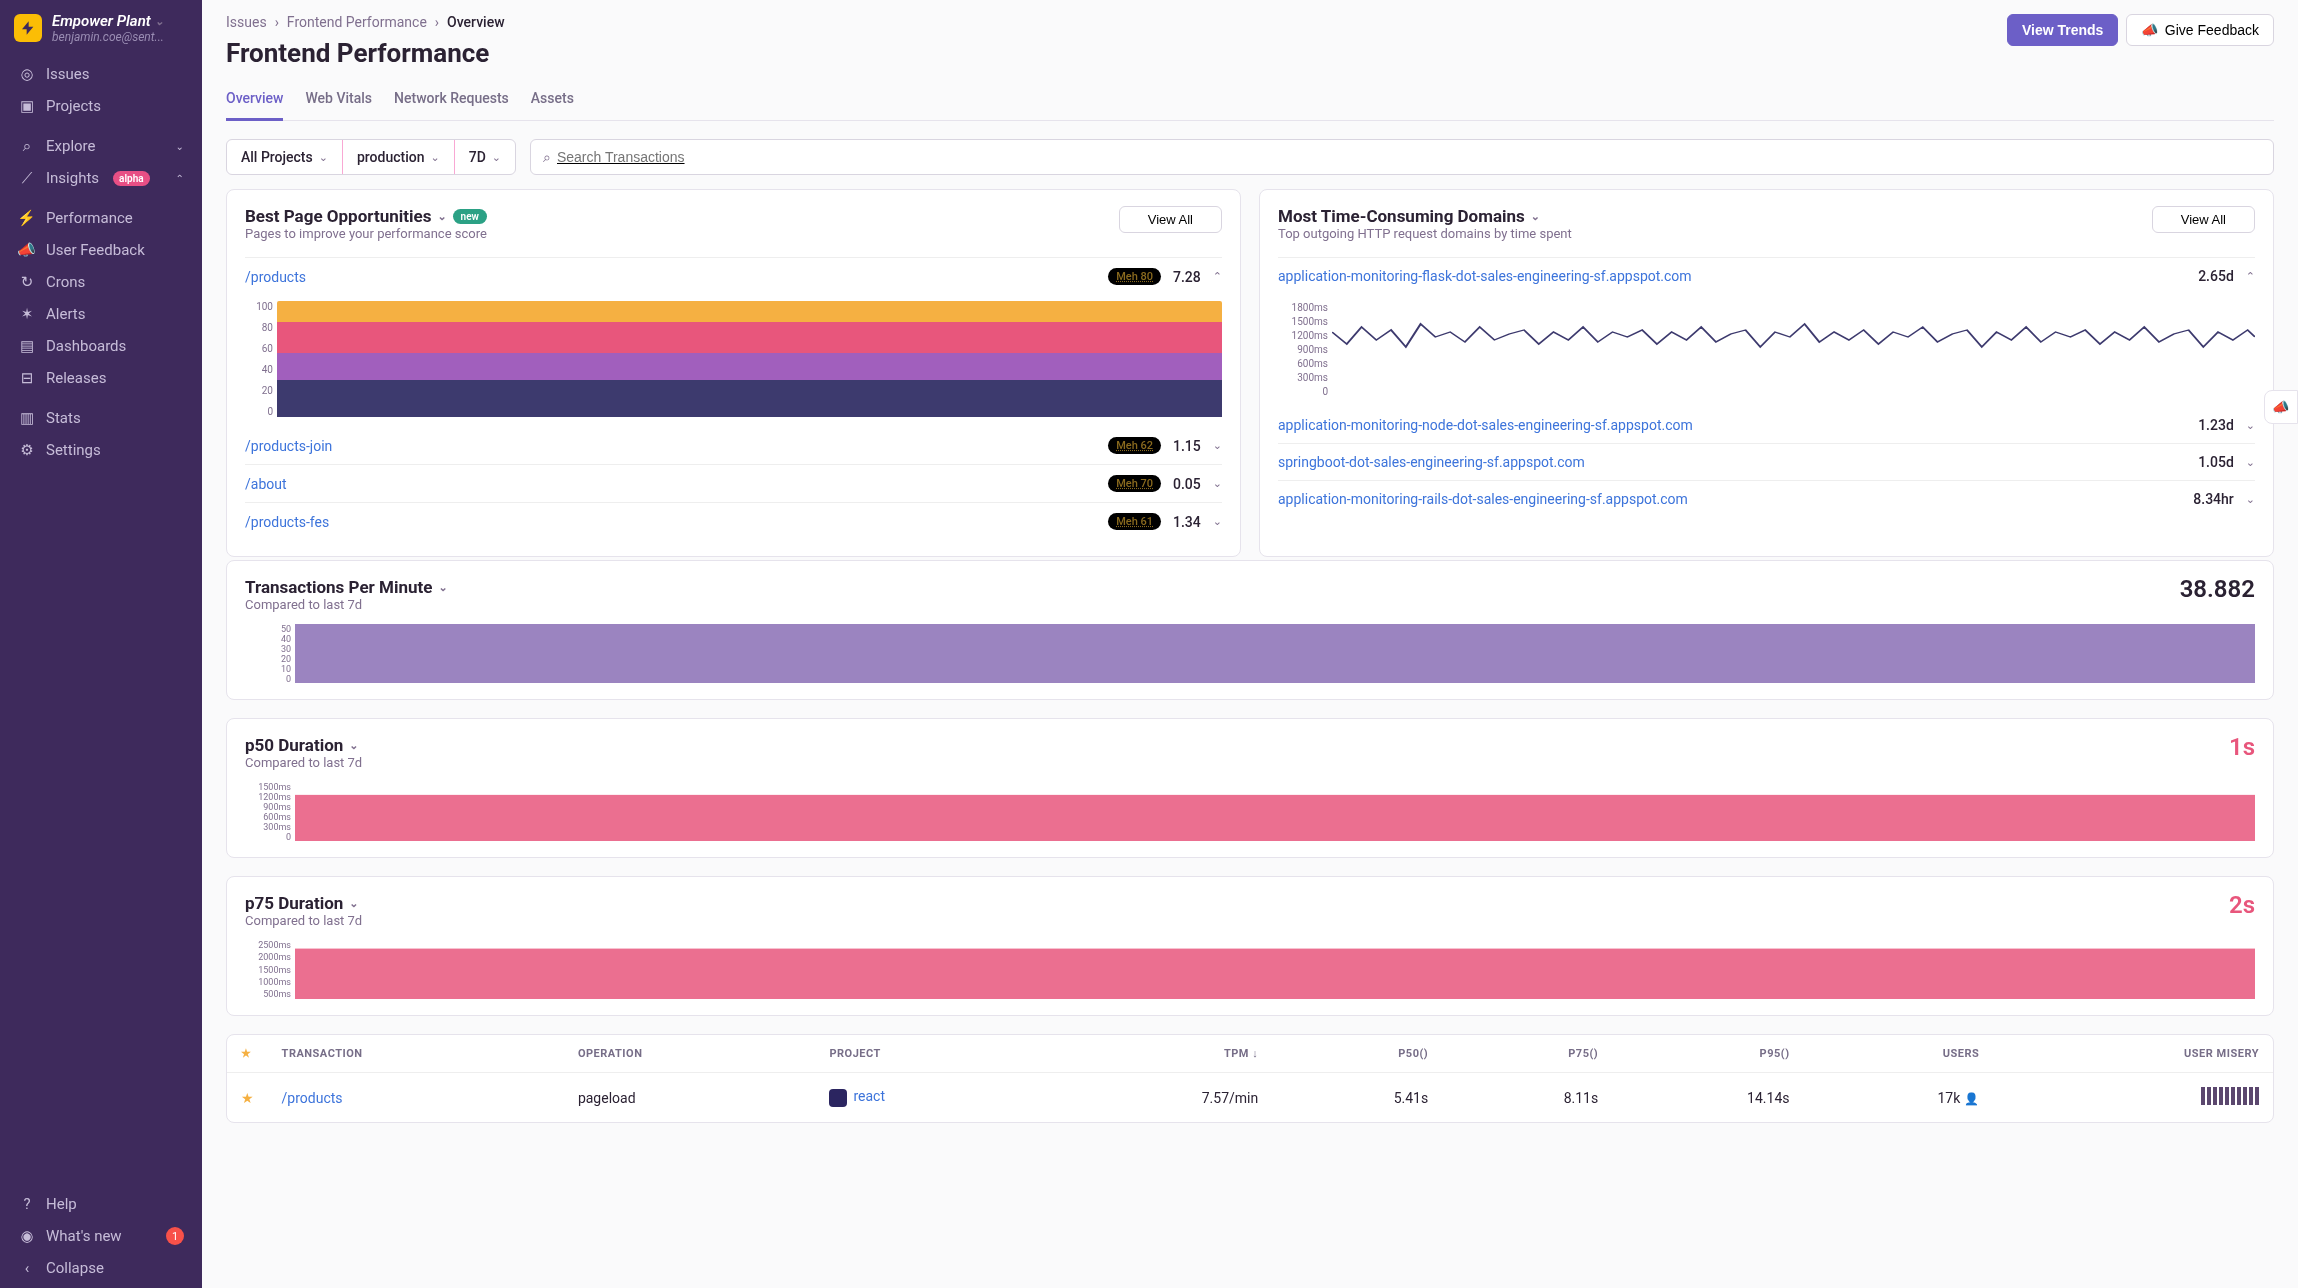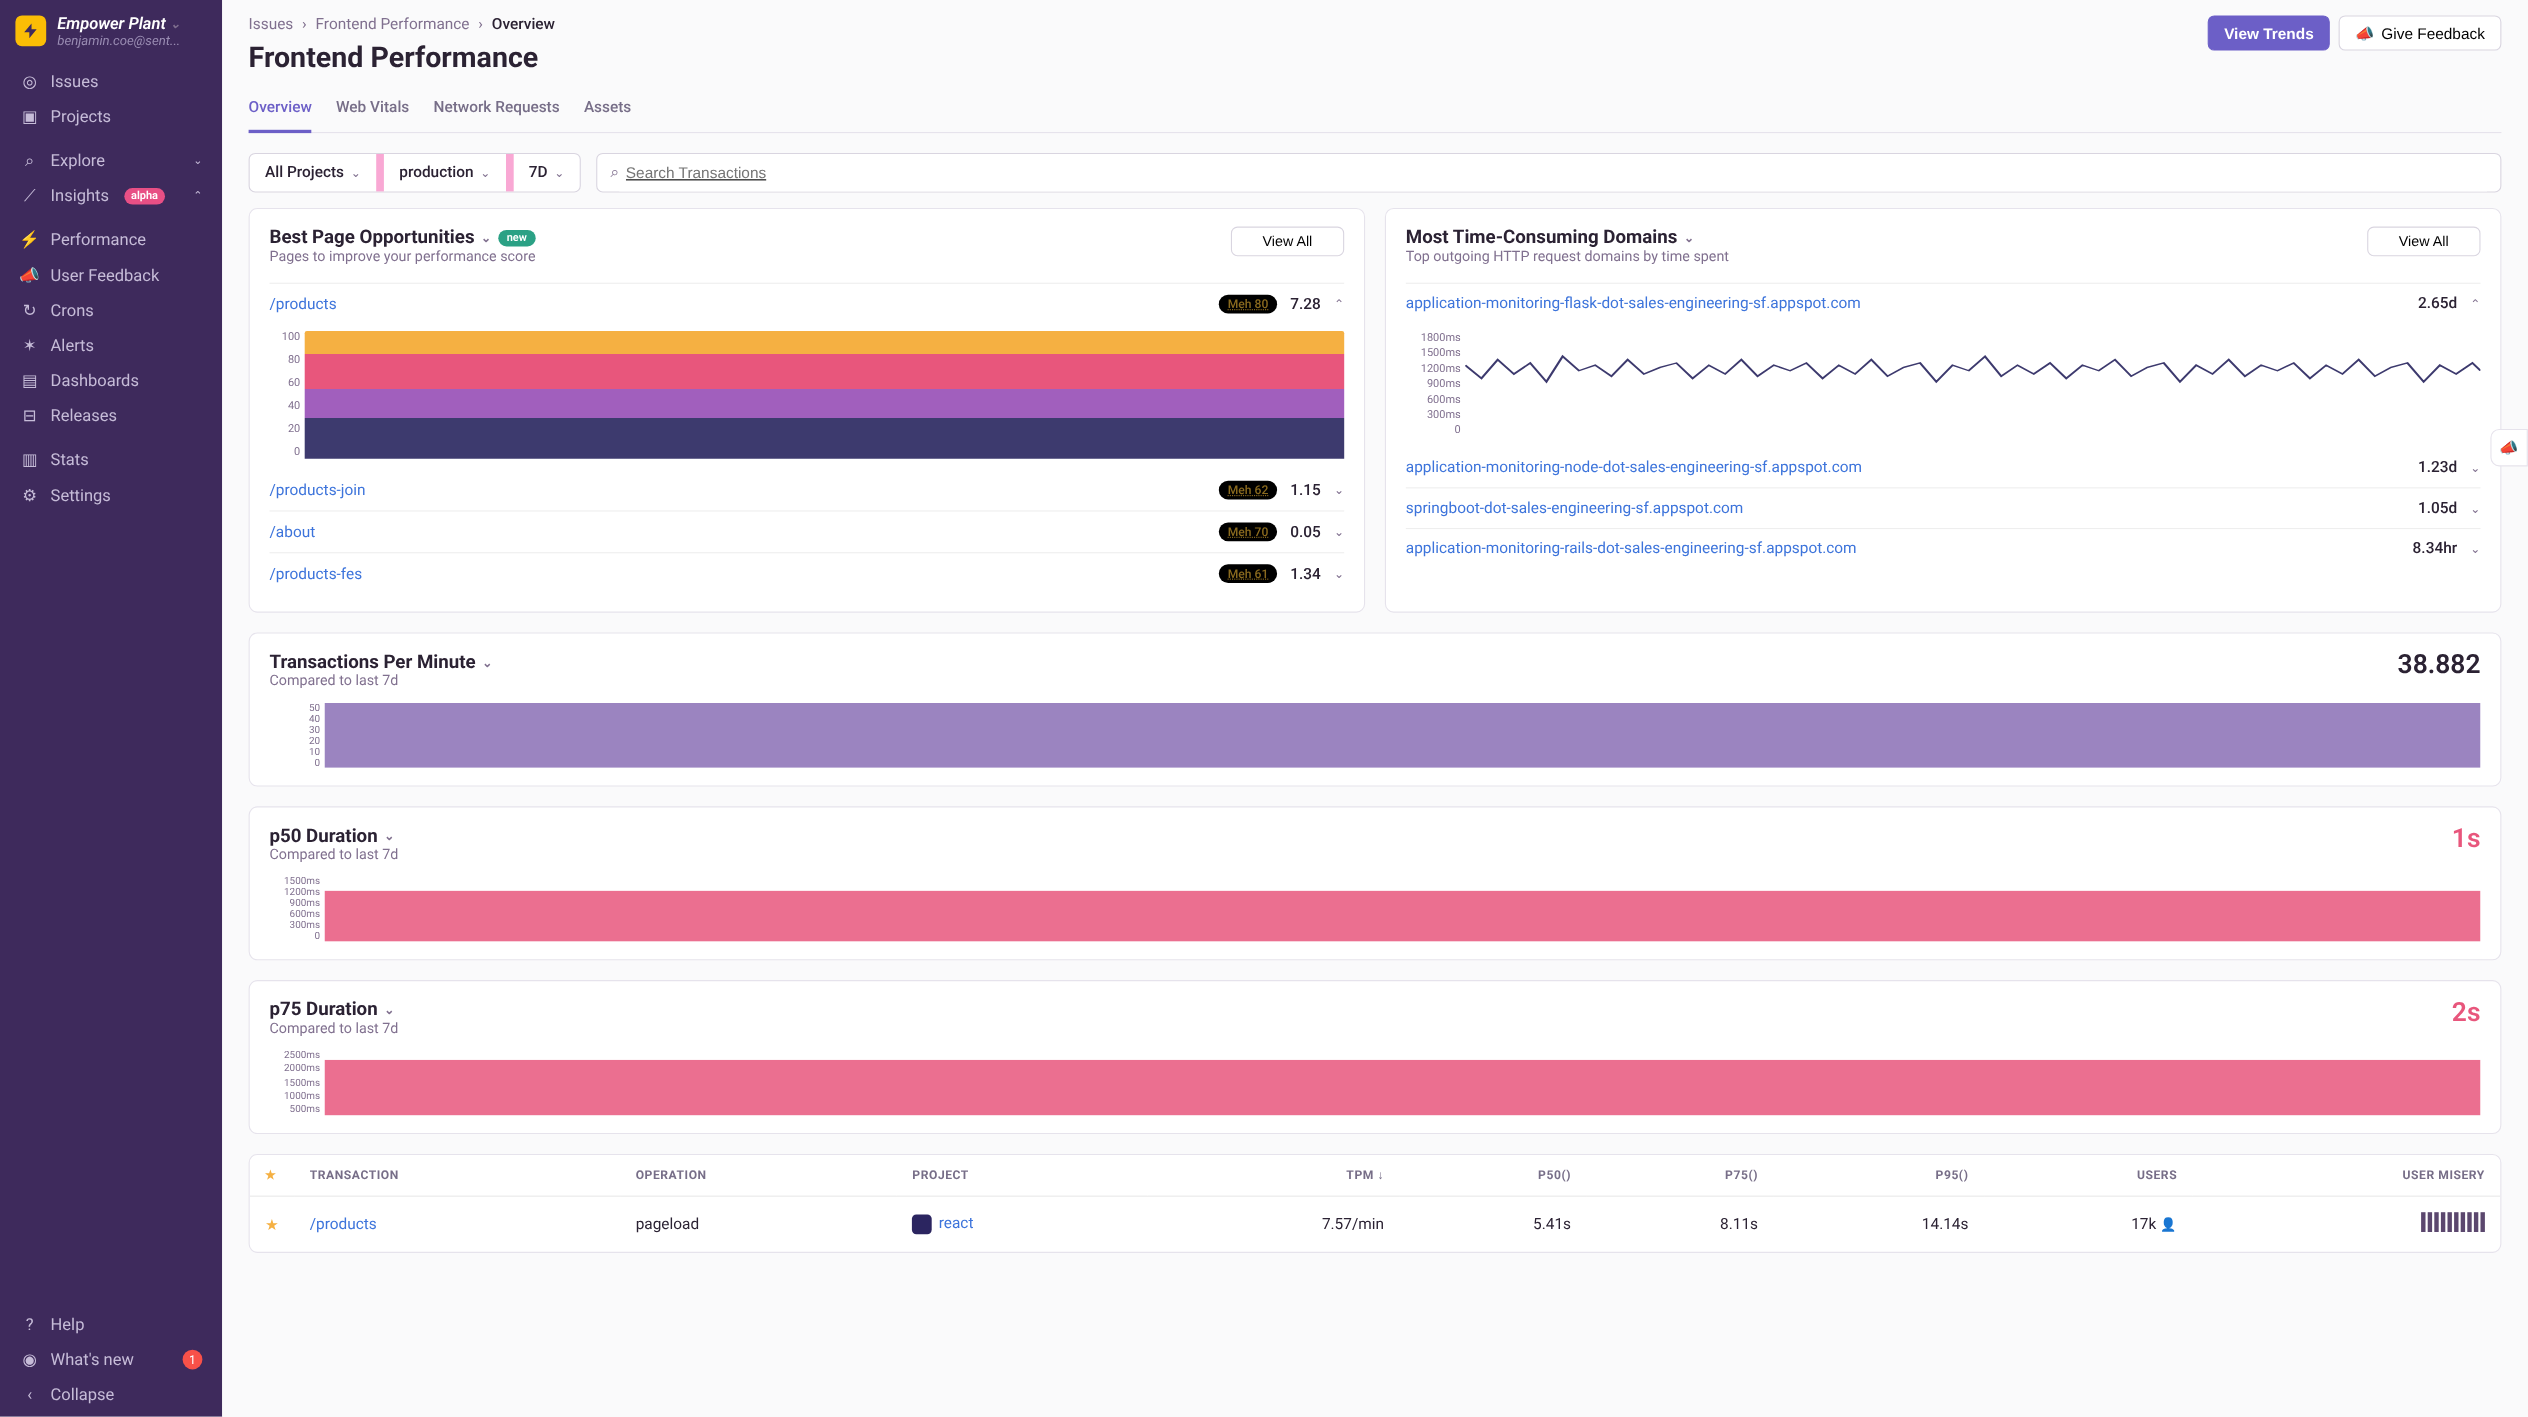--- a/index.html
+++ b/index.html
@@ -33,28 +33,28 @@
 .page-title { font-size: 26px; font-weight: 700; color: #2b2233; margin-bottom: 14px; }
 .header-actions { display: flex; gap: 8px; }
 .btn { border: 1px solid #d9d5e0; background: #fff; padding: 7px 14px; border-radius: 6px; font-size: 14px; cursor: pointer; display: inline-flex; align-items: center; gap: 6px; font-weight: 500; }
 .btn-primary { background: #6c5fc7; color: #fff; border-color: #6c5fc7; font-weight: 600; }
 .tabs { display: flex; gap: 22px; border-bottom: 1px solid #e6e3ec; }
 .tab { padding: 8px 0 12px; color: #776e88; cursor: pointer; font-weight: 500; border-bottom: 3px solid transparent; margin-bottom: -1px; }
 .tab.active { color: #6c5fc7; border-bottom-color: #6c5fc7; }
 
 .filters-row { display: flex; gap: 14px; padding: 18px 24px 14px; }
 .filter-group { display: flex; border: 1px solid #d9d5e0; border-radius: 6px; background: #fff; }
-.filter-btn { padding: 9px 14px; display: flex; align-items: center; gap: 6px; border-right: 7px solid #f9a8d4; cursor: pointer; font-weight: 500; }
+.filter-btn { padding: 9px 14px; display: flex; align-items: center; gap: 6px; border-right: 1px solid #f9a8d4; cursor: pointer; font-weight: 500; }
 .filter-btn:last-child { border-right: none; }
 .search-box { flex: 1; border: 1px solid #d9d5e0; border-radius: 6px; background: #fff; display: flex; align-items: center; padding: 0 12px; }
 .search-box input { border: none; outline: none; flex: 1; padding: 9px 6px; font-size: 14px; text-decoration: underline; }
 .search-icon { color: #80708f; }
 
 .content { padding: 0 24px 24px; }
-.row-panels { display: grid; grid-template-columns: 1fr 1fr; gap: 18px; margin-bottom: 18px; }
+.row-panels { display: grid; grid-template-columns: 1fr 1fr; gap: 18px; margin-bottom: 3px; }
 .panel { background: #fff; border: 1px solid #e6e3ec; border-radius: 8px; padding: 16px 18px; }
 .panel-header { display: flex; justify-content: space-between; align-items: flex-start; margin-bottom: 4px; }
 .panel-title { font-size: 17px; font-weight: 700; display: flex; align-items: center; gap: 6px; }
 .panel-sub { color: #80708f; font-size: 13px; margin-bottom: 12px; }
 .badge-new { background: #2ba185; color: #fff; font-size: 10px; padding: 2px 8px; border-radius: 10px; font-weight: 600; }
 .btn-sm { padding: 5px 28px; font-size: 13px; }
 
 .url-row { display: flex; align-items: center; justify-content: space-between; padding: 10px 0; border-top: 1px solid #eee; }
 .url-row:first-of-type { border-top: none; }
 .url-link { color: #3d74db; text-decoration: none; font-size: 14px; }

